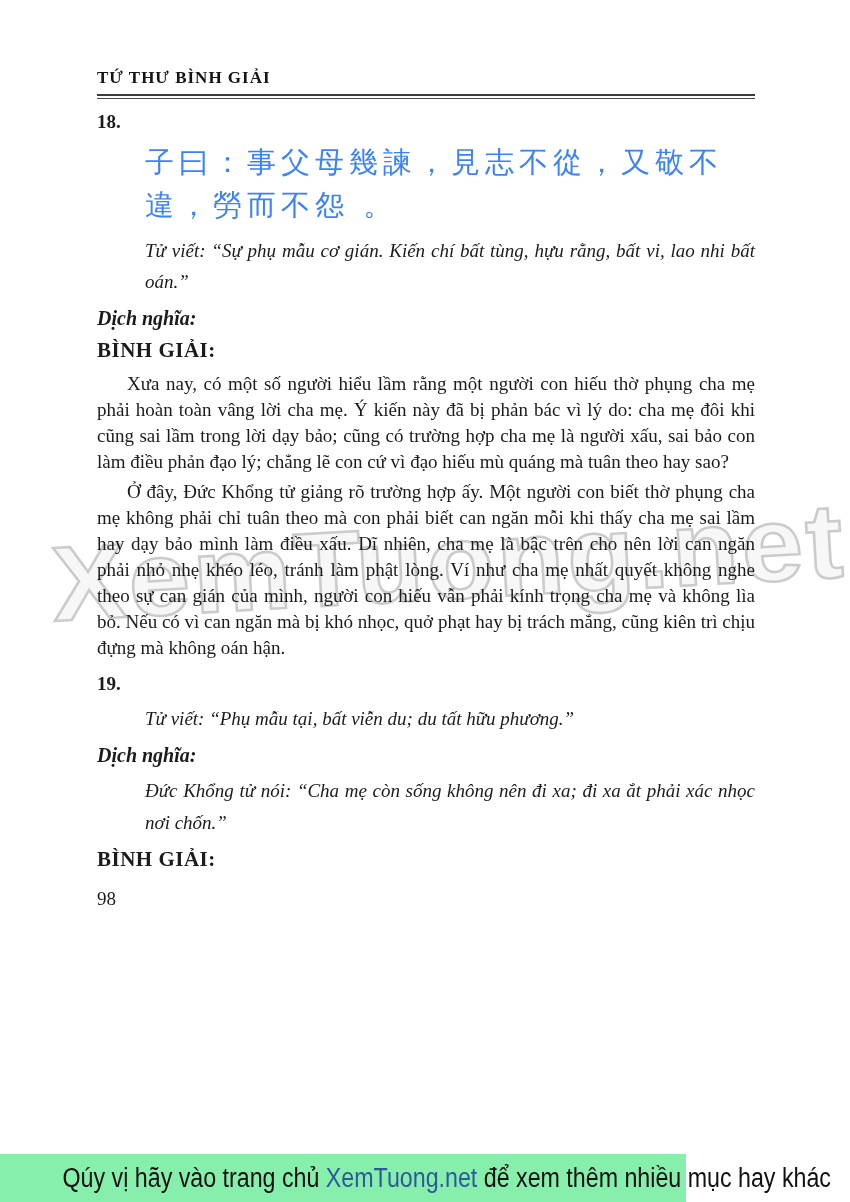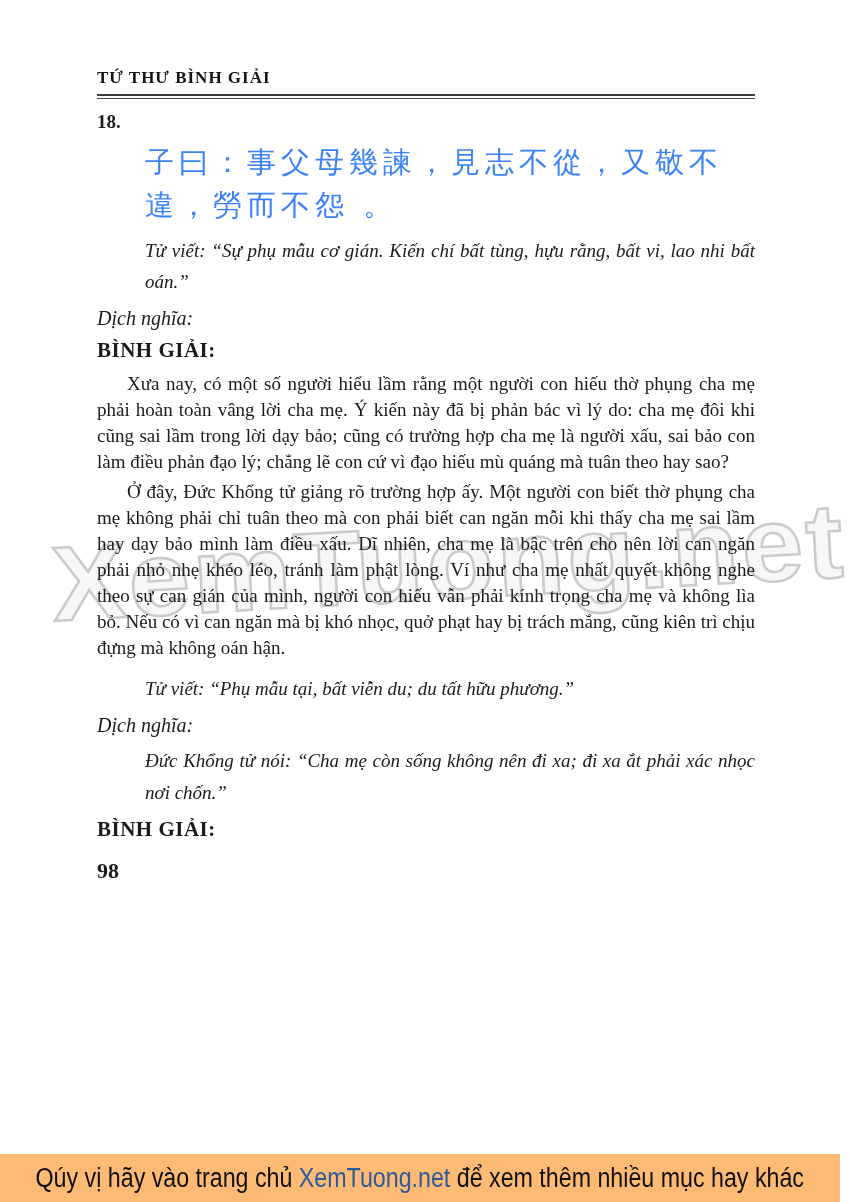--- a/index.html
+++ b/index.html
@@ -59,21 +59,21 @@
   }
   .translit {
     font-style: italic;
     font-size: 19px;
     line-height: 31px;
     margin: 0 0 10px 48px;
     text-align: justify;
   }
   .dich-label {
     font-size: 20px;
-    font-weight: normal;
+    font-weight: bold;
     font-style: italic;
     margin-bottom: 8px;
   }
   .dich-para {
     font-style: italic;
     font-size: 19px;
     line-height: 32px;
     margin: 0 0 8px 48px;
     text-align: justify;
   }
@@ -85,34 +85,33 @@
   }
   .commentary {
     font-size: 19px;
     line-height: 26px;
     text-align: justify;
     text-indent: 30px;
     margin-bottom: 4px;
   }
   .commentary.last { margin-bottom: 12px; }
   .page-number {
-    font-size: 22px;
-    font-weight: bold;
+    font-size: 19px;
+    font-weight: normal;
     margin-top: 16px;
   }
   .footer {
     position: absolute;
     left: 0; bottom: 0;
-    width: 840px;
+    width: 686px;
     height: 48px;
     z-index: 2;
-    background: #fdba74;
+    background: #86efac;
     display: flex;
     align-items: center;
-    justify-content: center;
   }
   .footer-text {
     font-family: "Liberation Sans", sans-serif;
     font-size: 27px;
     color: #111111;
     white-space: nowrap;
     transform: scaleX(0.86);
     transform-origin: center;
   }
   .footer-text .link { font-weight: normal; }
@@ -128,20 +127,21 @@
   <div class="rule"></div>
 
   <div class="section-num">18.</div>
   <div class="chinese">子曰：事父母幾諫，見志不從，又敬不違，勞而不怨 。</div>
   <div class="translit">Tử viết: “Sự phụ mẫu cơ gián. Kiến chí bất tùng, hựu rằng, bất vi, lao nhi bất oán.”</div>
   <div class="dich-label">Dịch nghĩa:</div>
   <div class="binh-label">BÌNH GIẢI:</div>
   <div class="commentary">Xưa nay, có một số người hiểu lầm rằng một người con hiếu thờ phụng cha mẹ phải hoàn toàn vâng lời cha mẹ. Ý kiến này đã bị phản bác vì lý do: cha mẹ đôi khi cũng sai lầm trong lời dạy bảo; cũng có trường hợp cha mẹ là người xấu, sai bảo con làm điều phản đạo lý; chẳng lẽ con cứ vì đạo hiếu mù quáng mà tuân theo hay sao?</div>
   <div class="commentary last">Ở đây, Đức Khổng tử giảng rõ trường hợp ấy. Một người con biết thờ phụng cha mẹ không phải chỉ tuân theo mà con phải biết can ngăn mỗi khi thấy cha mẹ sai lầm hay dạy bảo mình làm điều xấu. Dĩ nhiên, cha mẹ là bậc trên cho nên lời can ngăn phải nhỏ nhẹ khéo léo, tránh làm phật lòng. Ví như cha mẹ nhất quyết không nghe theo sự can gián của mình, người con hiếu vẫn phải kính trọng cha mẹ và không lìa bỏ. Nếu có vì can ngăn mà bị khó nhọc, quở phạt hay bị trách mắng, cũng kiên trì chịu đựng mà không oán hận.</div>
 
+  <div class="section-num">19.</div>
   <div class="translit">Tử viết: “Phụ mẫu tại, bất viễn du; du tất hữu phương.”</div>
   <div class="dich-label">Dịch nghĩa:</div>
   <div class="dich-para">Đức Khổng tử nói: “Cha mẹ còn sống không nên đi xa; đi xa ắt phải xác nhọc nơi chốn.”</div>
   <div class="binh-label">BÌNH GIẢI:</div>
 
   <div class="page-number">98</div>
 
 </div>
 
 <div class="footer">

